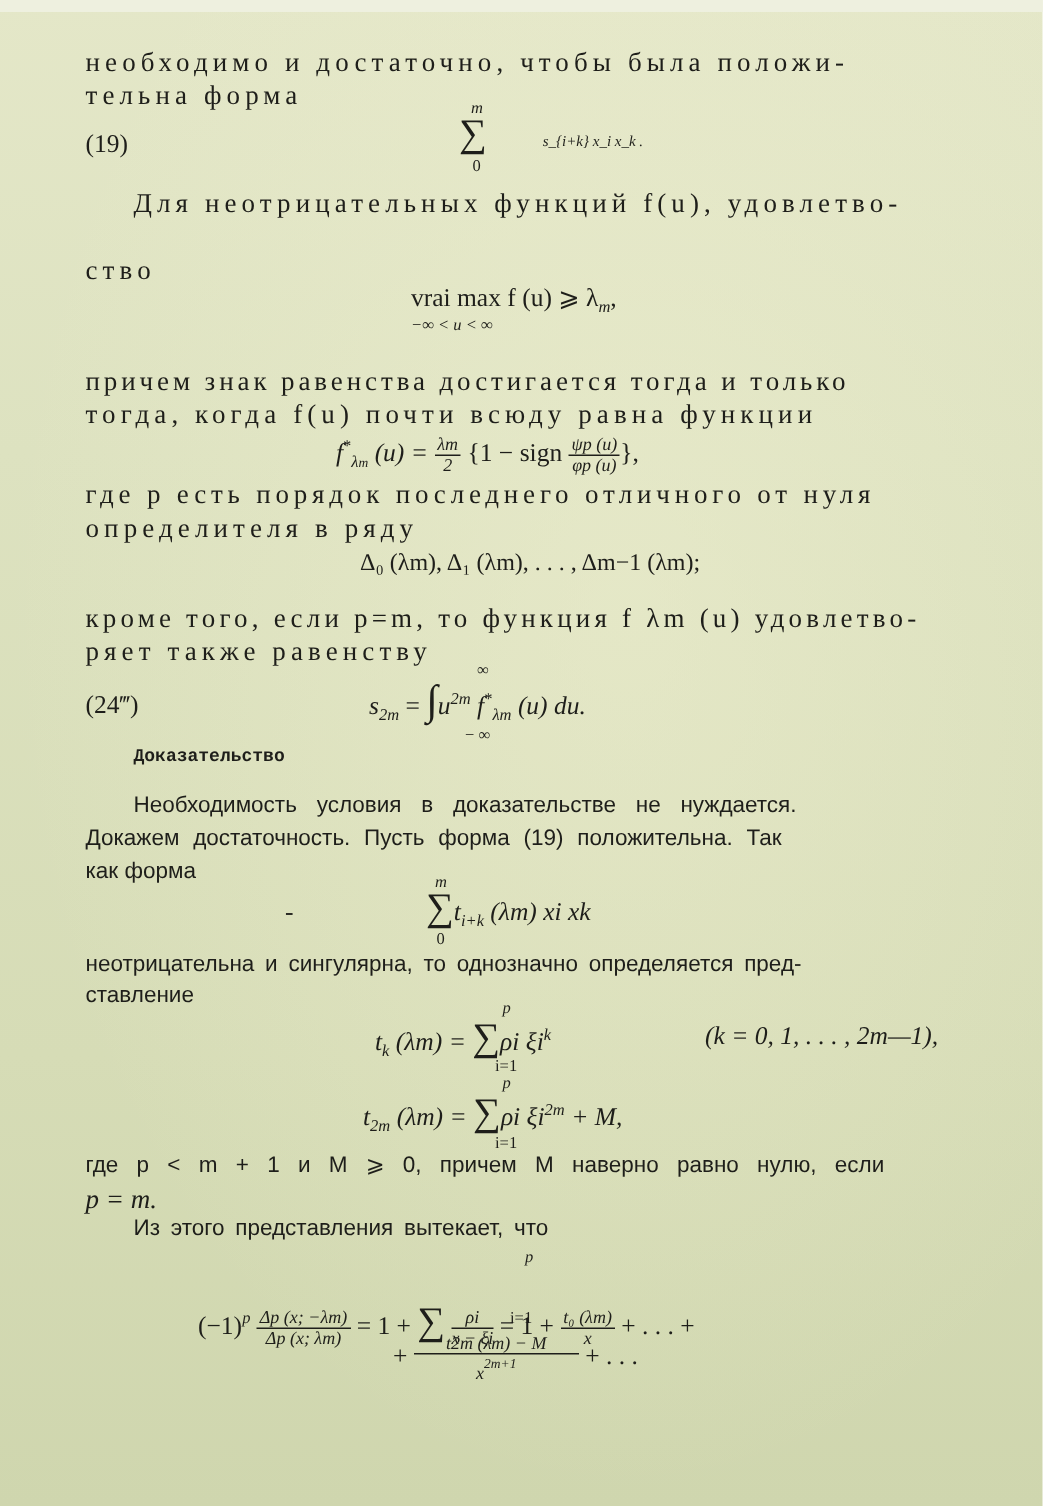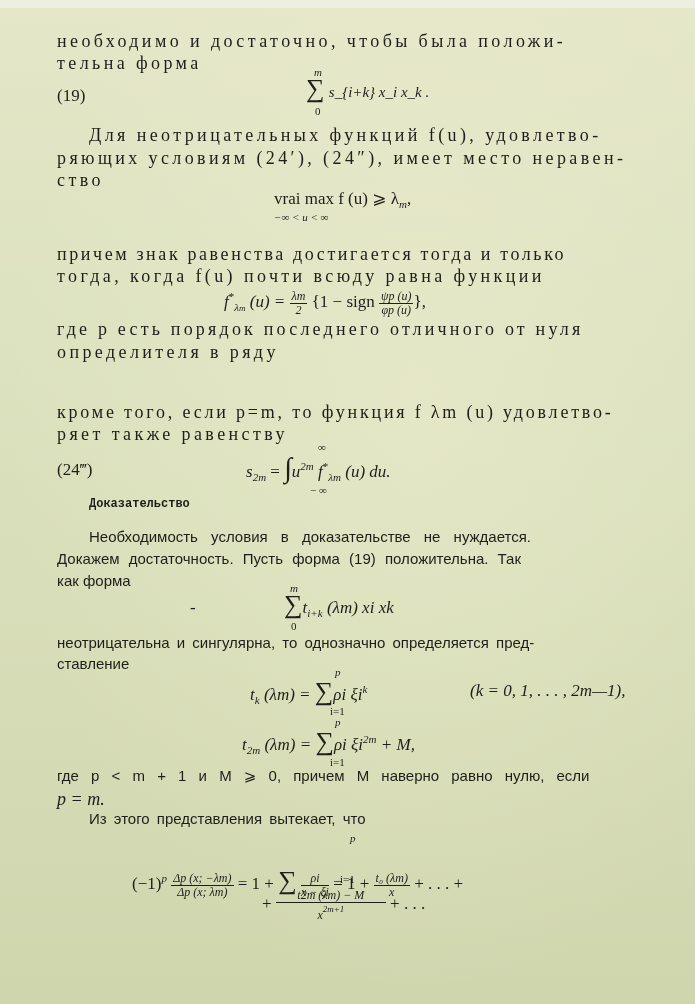--- a/index.html
+++ b/index.html
@@ -36,26 +36,25 @@
 <div class="page">
   <div class="topstrip"></div>
 
   <div class="line spaced" style="top:31px;">необходимо и достаточно, чтобы была положи-</div>
   <div class="line spaced" style="top:53px;">тельна форма</div>
 
   <div class="eqnum" style="top:86px;">(19)</div>
   <div class="limit" style="left:314px; top:66px;">m</div>
   <div class="formula" style="left:306px; top:76px;">
     <span class="bigsig">∑</span>
-    <span class="it" style="font-size:15px;">s_{i+k} x_i x_k .</span>
+    <span class="it" style="font-size:10px;margin-left:33px;">s_{i+k} x_i x_k .</span>
   </div>
   <div class="limit" style="left:315px; top:105px; font-style:normal;">0</div>
 
   <div class="line spaced" style="left:89px; top:125px;">Для неотрицательных функций f(u), удовлетво-</div>
-  <div class="line spaced" style="top:148px;">ряющих условиям (24′), (24″), имеет место неравен-</div>
   <div class="line spaced" style="top:170px;">ство</div>
 
   <div class="formula" style="left:274px; top:188px;">
     <span>vrai max f (u) ⩾ λ</span><span class="sub it">m</span><span>,</span>
   </div>
   <div class="limit" style="left:274px; top:211px;">−∞ &lt; u &lt; ∞</div>
 
   <div class="line spaced" style="top:244px; letter-spacing:2.6px;">причем знак равенства достигается тогда и только</div>
   <div class="line spaced" style="top:266px;">тогда, когда f(u) почти всюду равна функции</div>
 
@@ -63,20 +62,21 @@
     <span class="it">f</span><span class="sup">*</span><span class="sub it">λ</span><span class="sub it" style="font-size:9px;">m</span>
     <span class="it">(u) =</span>
     <span class="frac it"><span class="num">λm</span><span>2</span></span>
     <span>{1 − sign</span>
     <span class="frac it"><span class="num">ψp (u)</span><span>φp (u)</span></span><span>},</span>
   </div>
 
   <div class="line spaced" style="top:319px; letter-spacing:3.2px;">где p есть порядок последнего отличного от нуля</div>
   <div class="line spaced" style="top:342px;">определителя в ряду</div>
 
+  <div class="formula" style="left:240px; top:367px; font-size:16px;">Δ₀ (λm), Δ₁ (λm), . . . , Δm−1 (λm);</div>
 
   <div class="line spaced" style="top:424px;">ряет также равенству</div>
   <div class="line spaced" style="top:402px; letter-spacing:2.8px;">кроме того, если p=m, то функция f λm (u) удовлетво-</div>
 
   <div class="eqnum" style="top:460px;">(24‴)</div>
   <div class="limit" style="left:318px; top:441px; font-style:normal;">∞</div>
   <div class="formula" style="left:246px; top:454px;">
     <span class="it">s</span><span class="sub it">2m</span>
     <span>=</span>
     <span style="font-size:28px; line-height:28px;">∫</span><span class="it">u</span><span class="sup it">2m</span>

